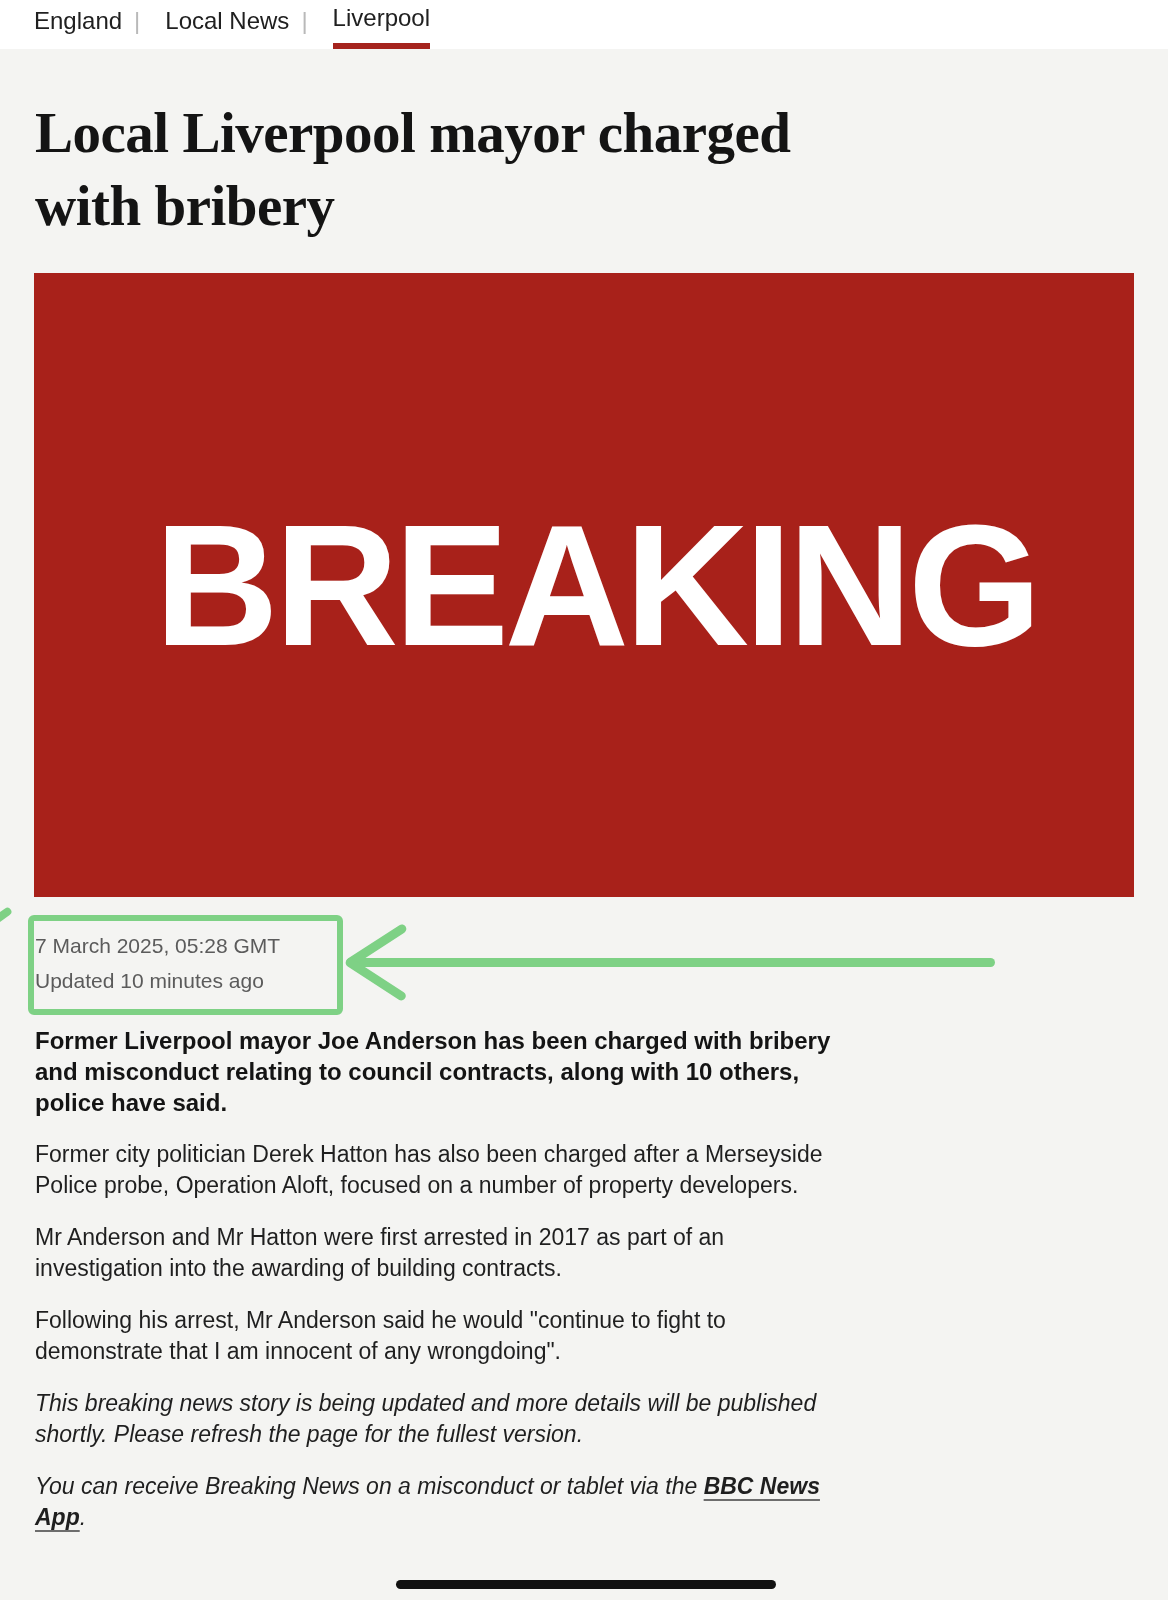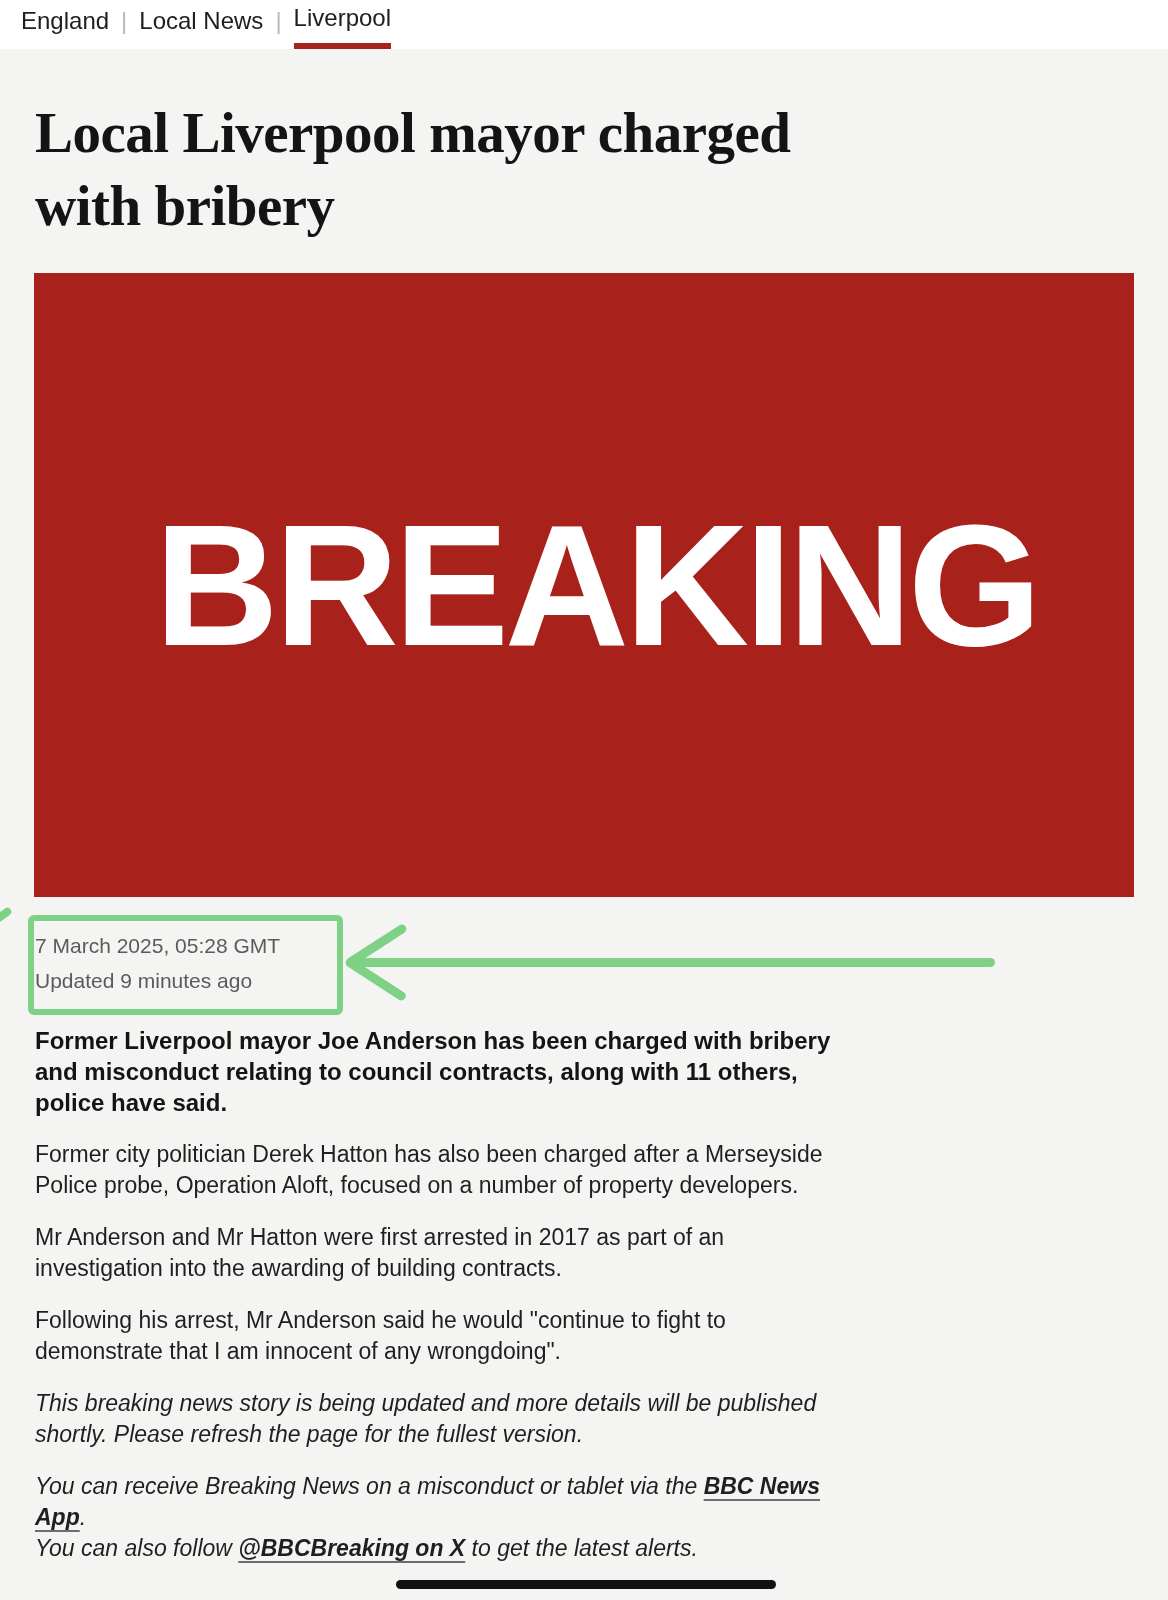--- a/index.html
+++ b/index.html
@@ -4,21 +4,21 @@
 <style>
   * { margin:0; padding:0; box-sizing:border-box; }
   html,body { width:1168px; height:1600px; }
   body { font-family:"Liberation Sans", sans-serif; background:#f4f4f2; }
   .page { position:relative; width:1168px; height:1600px; overflow:hidden; background:#f4f4f2; }
 
   
   .nav { position:absolute; top:0; left:0; width:1168px; height:49px;
          background:#ffffff; display:flex; align-items:stretch; padding-left:21px; }
   .nav-item { display:flex; align-items:center; font-size:24px; color:#202020;
-              height:49px; padding-bottom:8px; }
+              height:49px; padding-bottom:8px;margin-left:13px; }
   .nav-item.active { border-bottom:6px solid #a5231d; padding-bottom:8px; }
   .nav-sep { display:flex; align-items:center; color:#b9b9b9; font-size:24px;
              padding:0 12px; padding-bottom:8px; font-weight:300; }
 
   
   .headline { position:absolute; left:35px; top:96px; width:1080px;
               font-family:"Liberation Serif", serif; font-weight:bold;
               font-size:57px; line-height:73px; color:#141414; letter-spacing:-0.5px; }
 
   
@@ -74,35 +74,34 @@
   <h1 class="headline">
     <div>Local Liverpool mayor charged</div>
     <div>with bribery</div>
   </h1>
 
   <div class="banner">
     <div class="banner-text">BREAKING</div>
   </div>
 
   <div class="ts-line1">7 March 2025, 05:28 GMT</div>
-  <div class="ts-line2">Updated 9 minutes ago</div>
+  <div class="ts-line2">Updated 10 minutes ago</div>
 
   <div class="green-box"></div>
   <div class="arrow-shaft"></div>
   <div class="arrow-arm-up"></div>
   <div class="arrow-arm-down"></div>
   <div class="green-tick"></div>
 
   <div class="article">
-    <p class="lead">Former Liverpool mayor Joe Anderson has been charged with bribery and misconduct relating to council contracts, along with 11 others, police have said.</p>
+    <p class="lead">Former Liverpool mayor Joe Anderson has been charged with bribery and misconduct relating to council contracts, along with 10 others, police have said.</p>
     <p class="para">Former city politician Derek Hatton has also been charged after a Merseyside Police probe, Operation Aloft, focused on a number of property developers.</p>
     <p class="para">Mr Anderson and Mr Hatton were first arrested in 2017 as part of an investigation into the awarding of building contracts.</p>
     <p class="para">Following his arrest, Mr Anderson said he would "continue to fight to demonstrate that I am innocent of any wrongdoing".</p>
     <p class="para italic">This breaking news story is being updated and more details will be published shortly. Please refresh the page for the fullest version.</p>
     <div class="follow">
       <div><span>You can receive Breaking News on a misconduct or tablet via the </span><span class="body-link">BBC News App</span><span>.</span></div>
-      <div><span>You can also follow </span><span class="body-link">@BBCBreaking on X</span><span> to get the latest alerts.</span></div>
     </div>
   </div>
 
   <div class="home-bar"></div>
 
 </div>
 
 </body></html>

